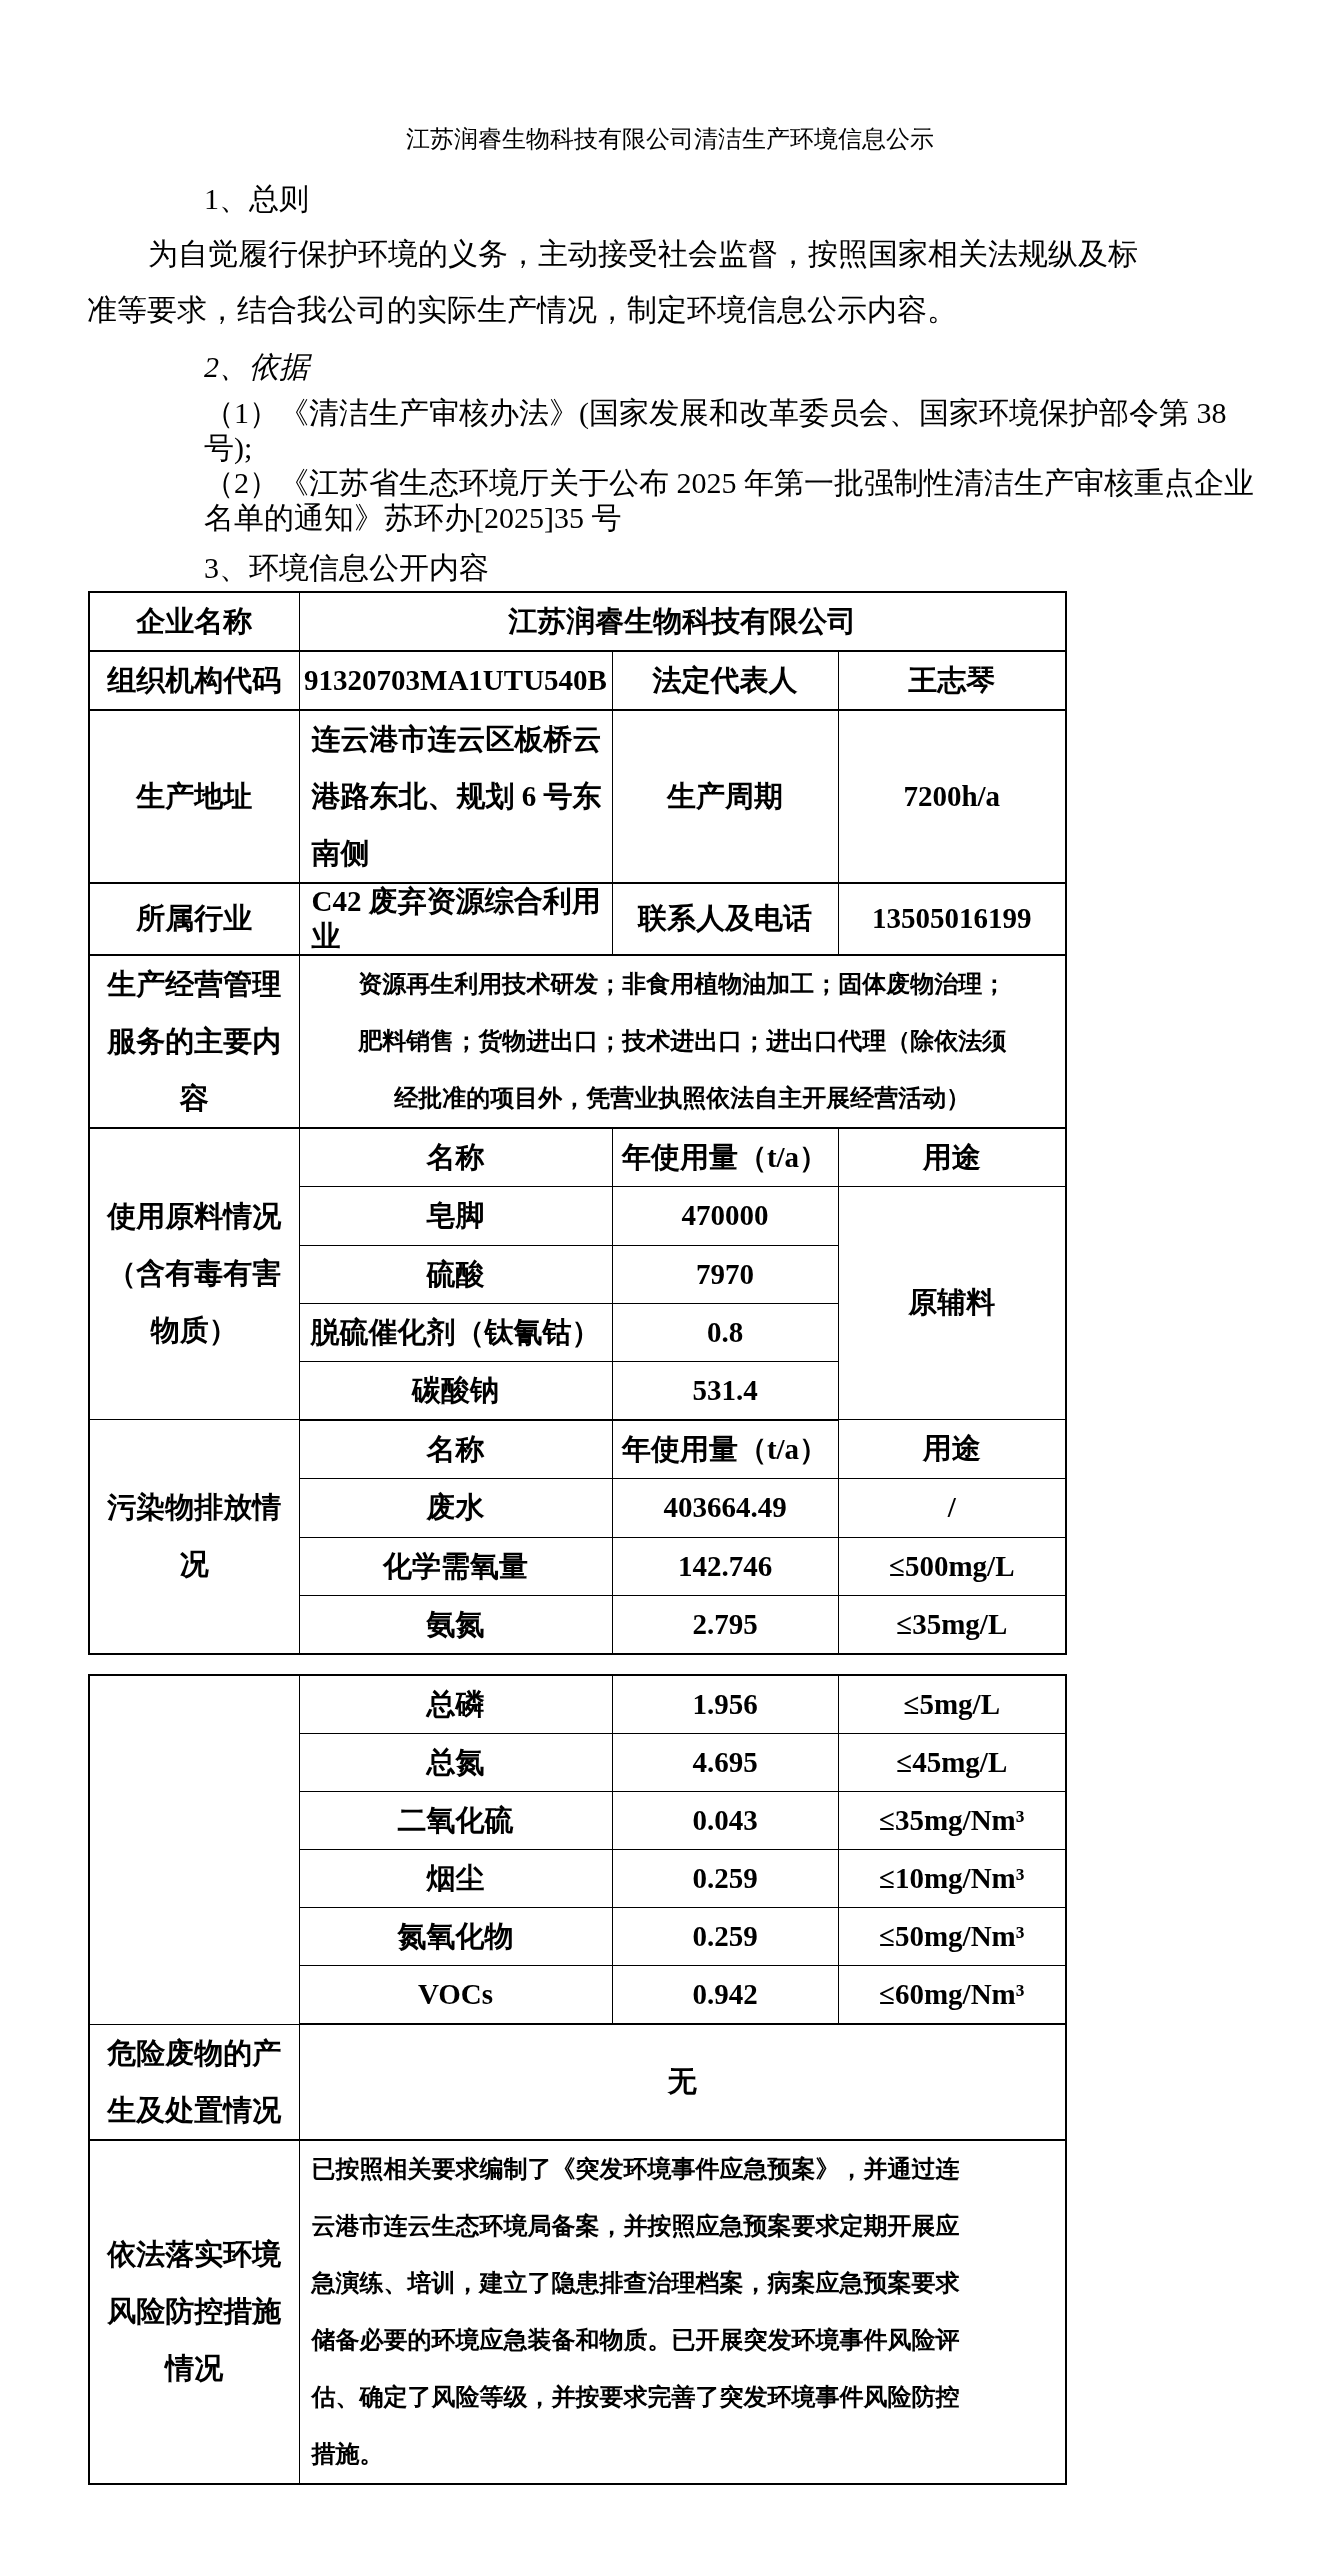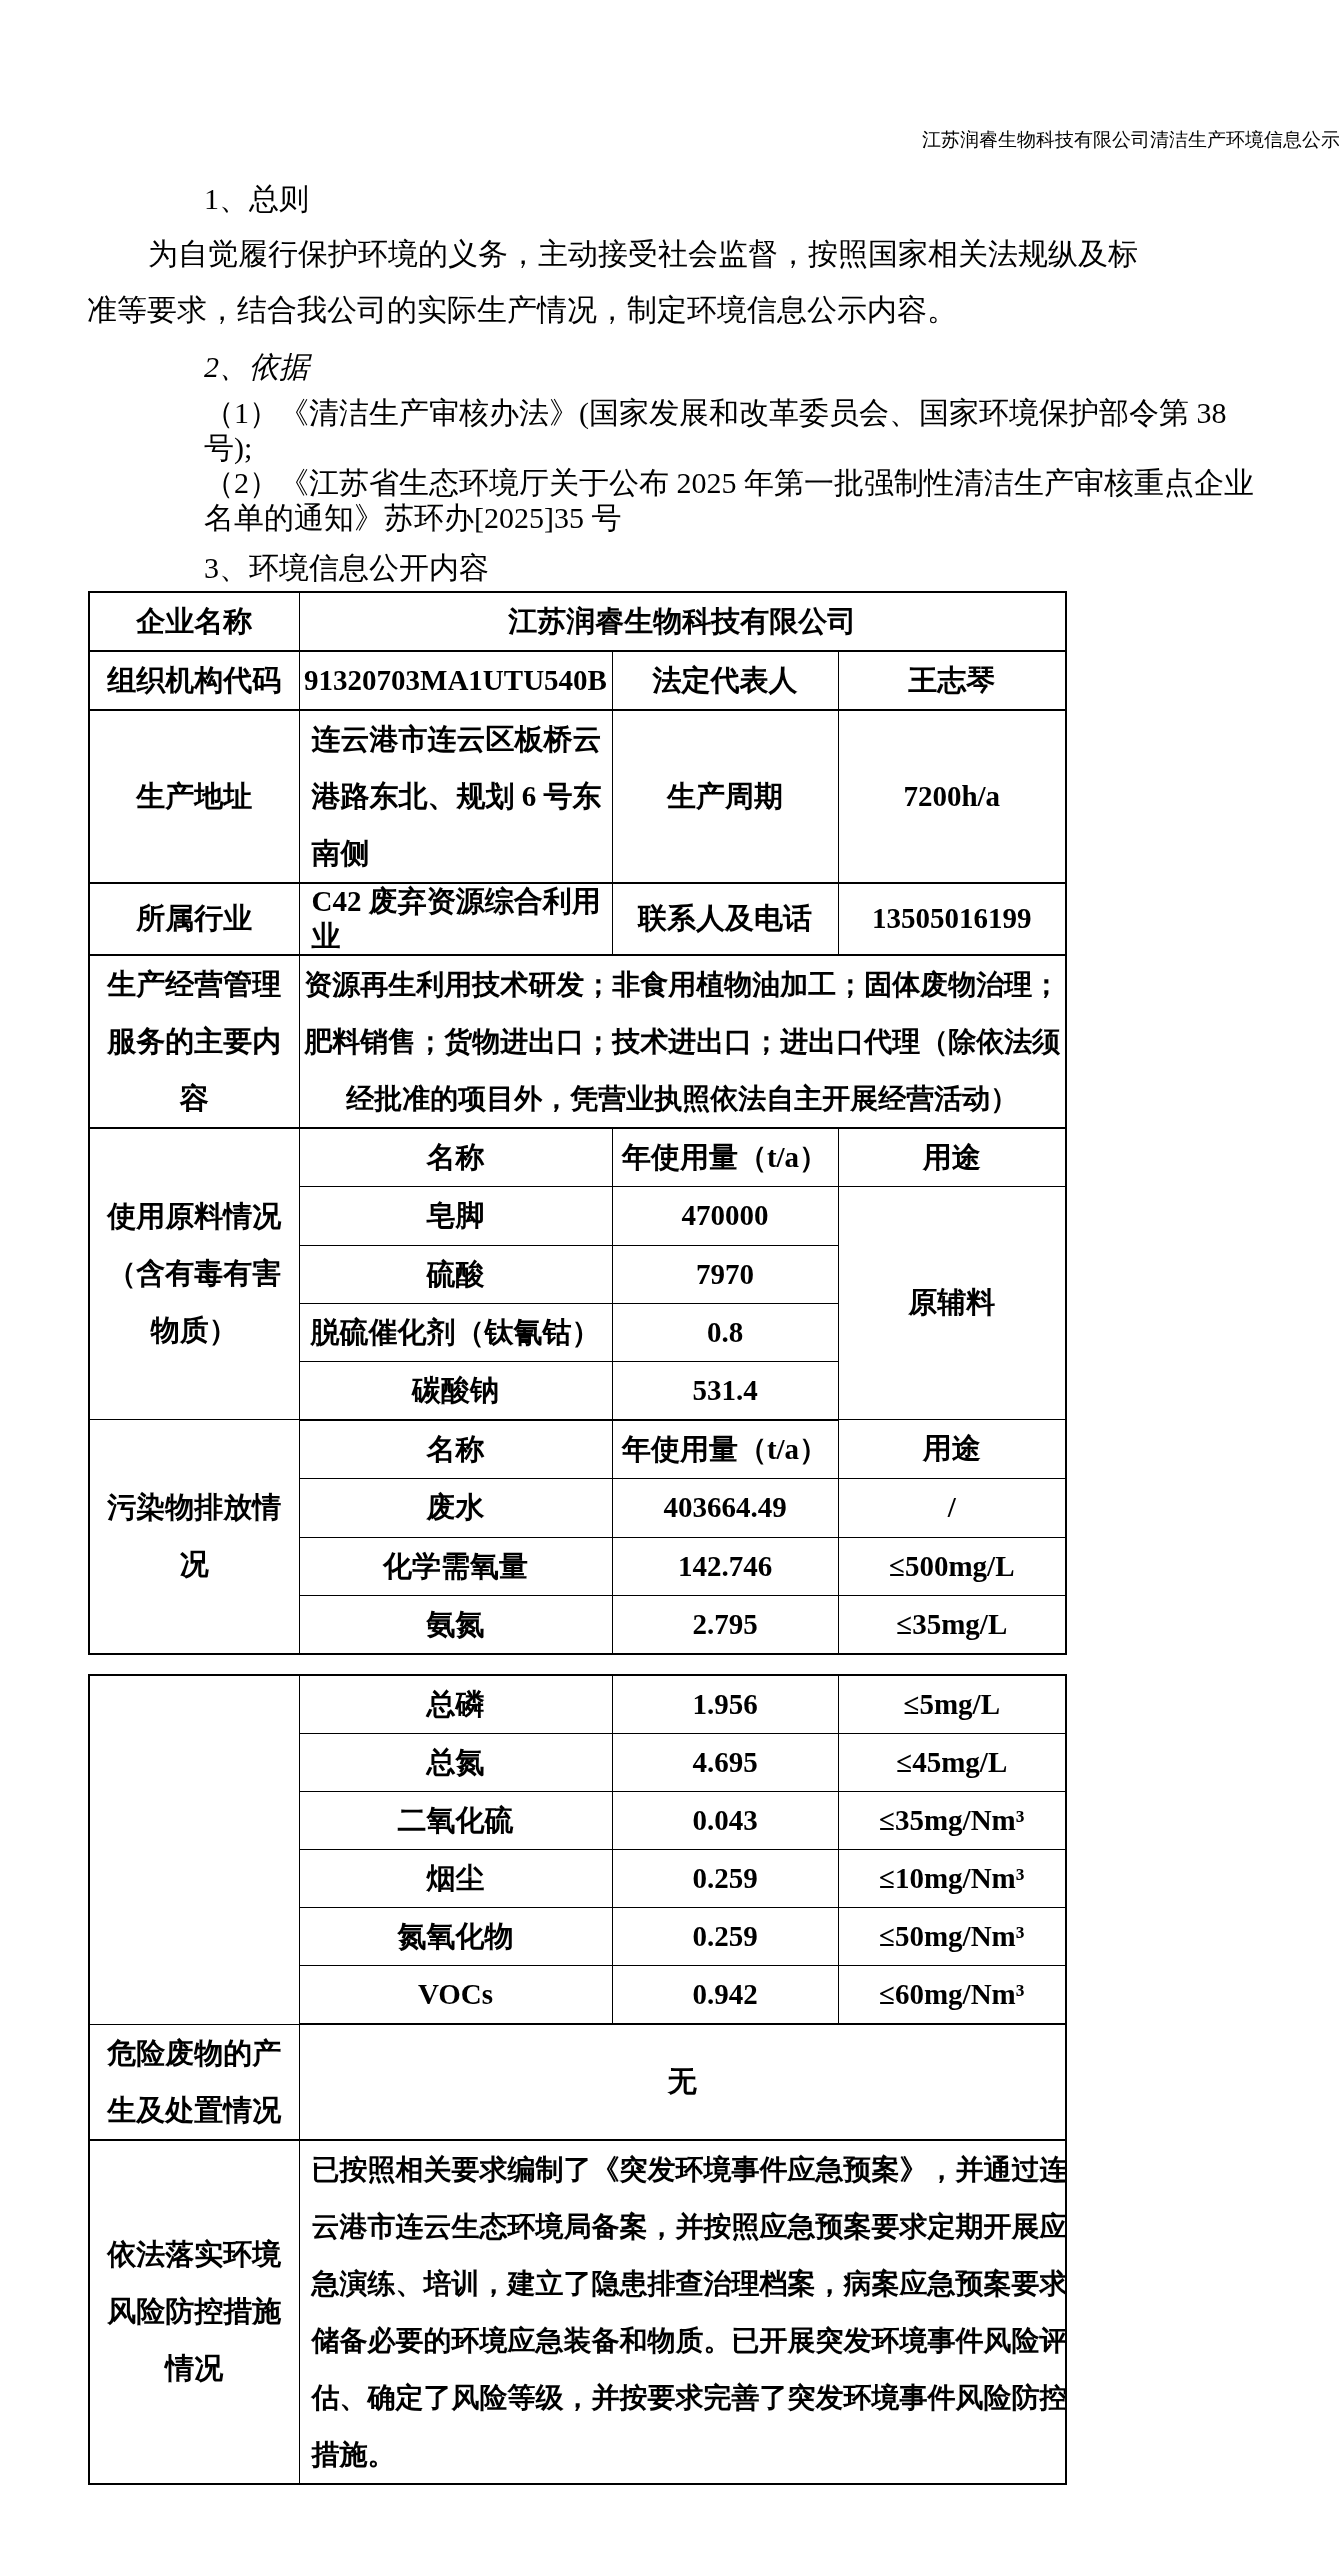--- a/index.html
+++ b/index.html
@@ -7,22 +7,22 @@
     position: relative;
     width: 1340px;
     height: 2576px;
     background: #ffffff;
     color: #000000;
     font-family: "Liberation Serif", "DejaVu Serif", serif;
     overflow: hidden;
   }
   .title {
     padding-top: 121px;
-    text-align: right;
-    font-size: 19px;
+    text-align: center;
+    font-size: 24px;
     line-height: 37px;
     white-space: pre;
   }
   .heading {
     margin-left: 204px;
     font-size: 30px;
     line-height: 39px;
     white-space: pre;
   }
   .heading.s1 { margin-top: 21px; }
@@ -59,21 +59,21 @@
     line-height: 57px;
     text-align: center;
     vertical-align: middle;
     padding: 0;
     white-space: pre;
     overflow: hidden;
   }
   tr.thick td { border-bottom-width: 2.5px; }
   td.left { text-align: left; padding-left: 12px; padding-right: 5px; }
   td.tight { line-height: 35px; }
-  td.small { font-size: 28px; border-radius: 7px; }
+  td.small { font-size: 24px; border-radius: 7px; }
   
   tr.h66 { height: 56px; }  tr.h67 { height: 57px; }
   tr.h68 { height: 57px; }  tr.h69 { height: 58px; }
   tr.h70 { height: 59px; }  tr.h71 { height: 46px; }
   tr.h84 { height: 71px; }  tr.h135 { height: 114px; }
   tr.h200 { height: 169px; } tr.h201 { height: 170px; }
   tr.h401 { height: 339px; }
 </style>
 </head>
 <body>

